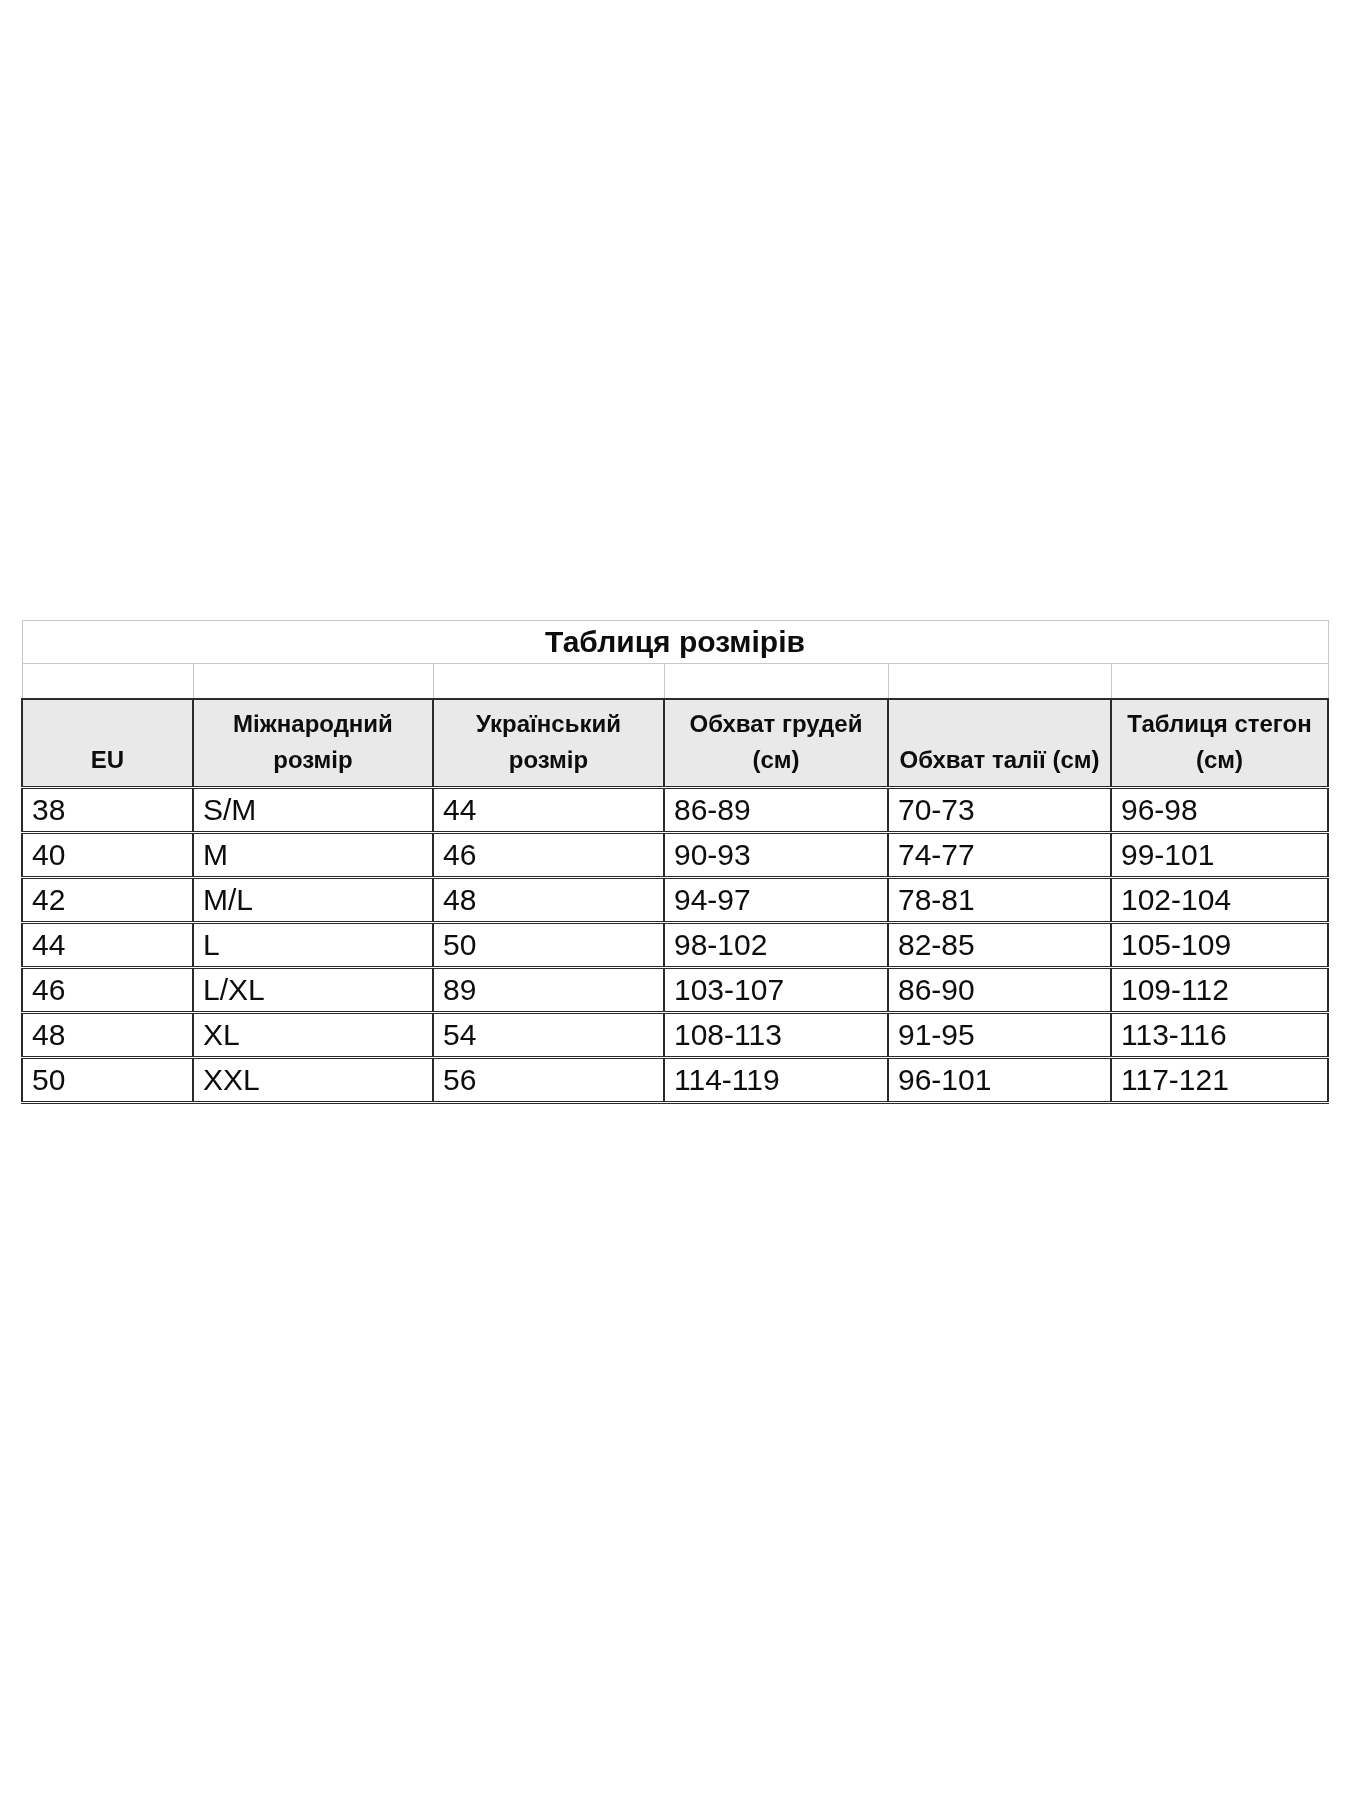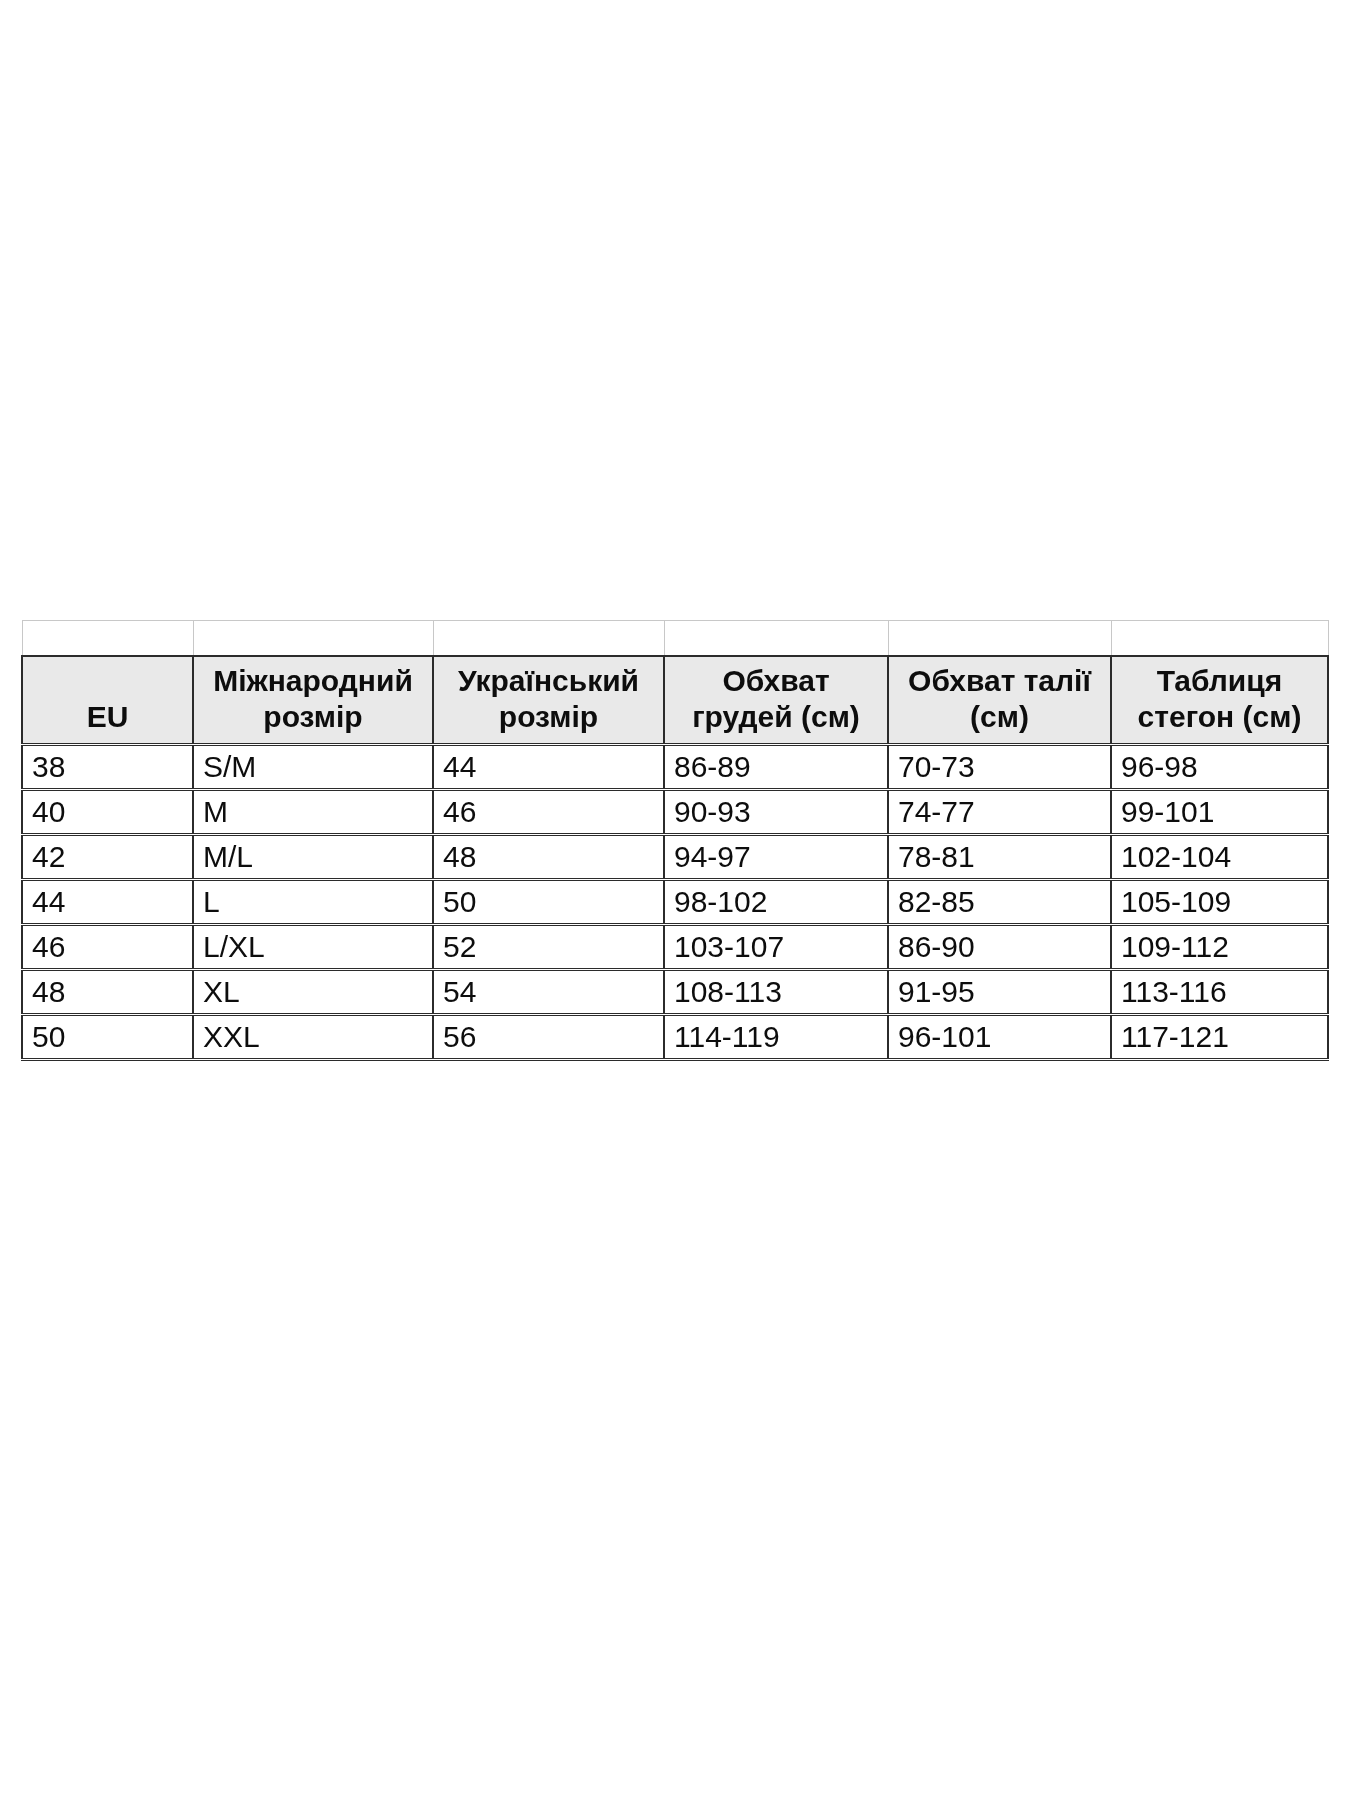--- a/index.html
+++ b/index.html
@@ -47,21 +47,21 @@
   
   tr.spacer-row td {
     border: 1px solid var(--border-light);
     height: 34px;
   }
   
   tr.header-row th {
     background: var(--header-bg);
     border: 2px solid var(--border-dark);
     border-bottom: 3px double var(--border-dark);
-    font-size: 30px;
+    font-size: 24px;
     font-weight: bold;
     line-height: 36px;
     text-align: center;
     vertical-align: bottom;
     padding: 6px 6px 8px 6px;
   }
   
   tr.data-row td {
     border-left: 2px solid var(--border-dark);
     border-right: 2px solid var(--border-dark);
@@ -84,20 +84,23 @@
   <table class="size-table">
     <colgroup>
       <col style="width:171px">
       <col style="width:240px">
       <col style="width:231px">
       <col style="width:224px">
       <col style="width:223px">
       <col style="width:217px">
     </colgroup>
     <tbody>
+      <tr class="title-row">
+        <td colspan="6">Таблиця розмірів</td>
+      </tr>
       <tr class="spacer-row">
         <td></td>
         <td></td>
         <td></td>
         <td></td>
         <td></td>
         <td></td>
       </tr>
       <tr class="header-row">
         <th>EU</th>
@@ -136,21 +139,21 @@
           <td>44</td>
           <td>L</td>
           <td>50</td>
           <td>98-102</td>
           <td>82-85</td>
           <td>105-109</td>
         </tr>
         <tr class="data-row">
           <td>46</td>
           <td>L/XL</td>
-          <td>52</td>
+          <td>89</td>
           <td>103-107</td>
           <td>86-90</td>
           <td>109-112</td>
         </tr>
         <tr class="data-row">
           <td>48</td>
           <td>XL</td>
           <td>54</td>
           <td>108-113</td>
           <td>91-95</td>

